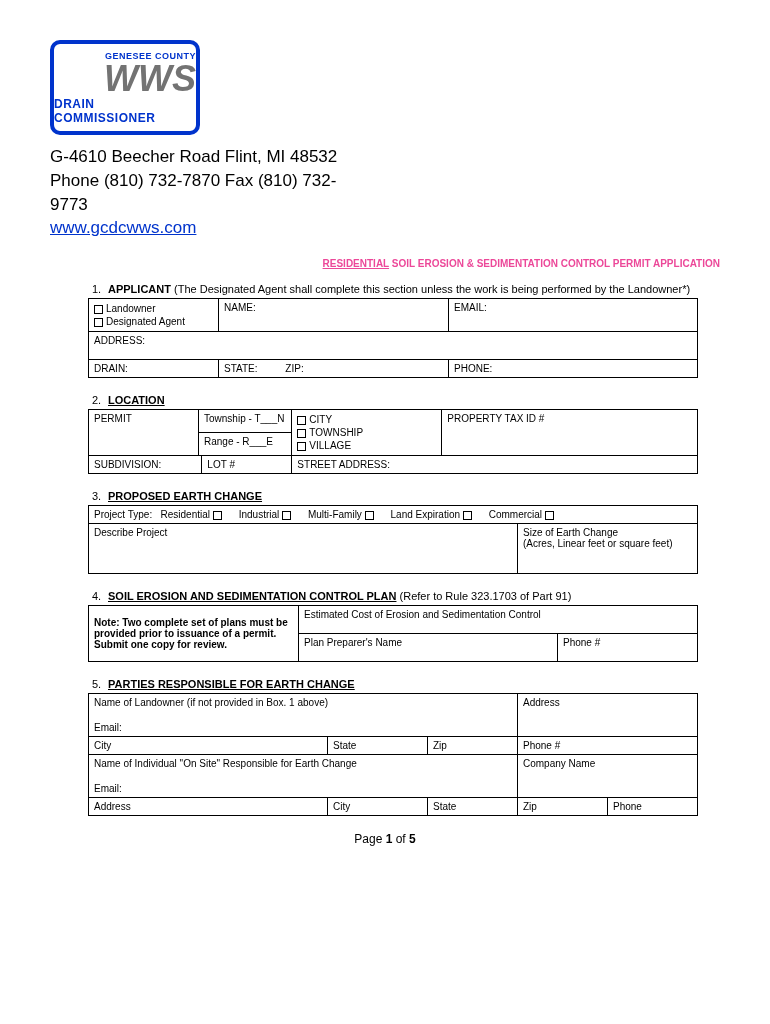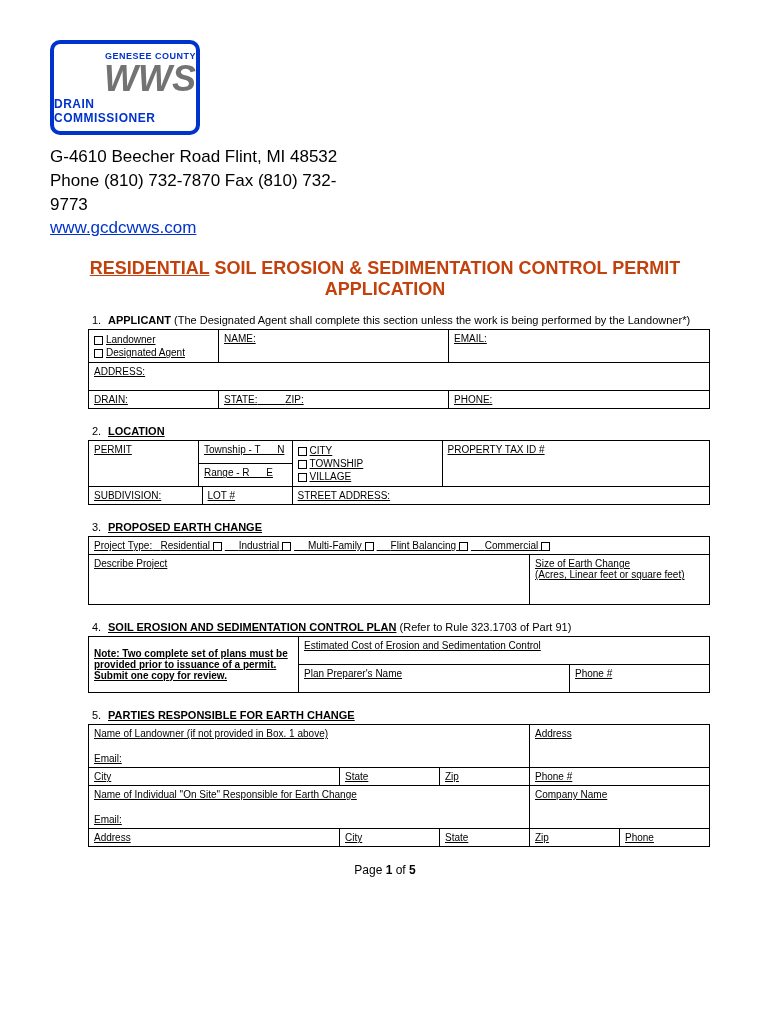--- a/index.html
+++ b/index.html
@@ -22,29 +22,29 @@
   .logo-top { color: #0033cc; font-size: 9px; font-weight: bold; letter-spacing: 0.5px; }
   .logo-mid { color: #737373; font-size: 36px; font-weight: bold; line-height: 1; font-style: italic; }
   .logo-bot { color: #0033cc; font-size: 12px; font-weight: bold; letter-spacing: 0.5px; }
   .org-addr { font-size: 17px; line-height: 1.4; margin-top: 8px; }
   .org-link { color: #0033cc; text-decoration: underline; }
   .office-box { width: 300px; }
   .office-title { text-align: center; font-weight: bold; font-size: 12px; margin-bottom: 2px; }
   .office-table { width: 100%; border-collapse: collapse; }
   .office-table td { border: 1px solid #000; padding: 4px 6px; height: 22px; font-size: 11px; }
   .disclaimer { color: #cc0000; font-size: 11px; text-align: center; margin-top: 6px; }
-  .form-title { text-align: center; color: #c2410c; font-weight: bold; font-size: 18px; margin: 18px 0 14px 0; }
+  .form-title { text-align: right; color: #ec4899; font-weight: bold; font-size: 10px; margin: 18px 0 14px 0; }
   .form-title .res { text-decoration: underline; }
-  .section { margin: 0 10px 16px 10px; padding-left: 28px; }
+  .section { margin: 0 22px 16px 10px; padding-left: 28px; }
   .section-head { font-size: 11px; margin-bottom: 3px; padding-left: 4px; }
   .section-head .num { display: inline-block; width: 16px; }
   .section-head .label { font-weight: bold; }
   .section-head .note { font-weight: normal; }
   .u { text-decoration: underline; }
-  table.form-tbl { width: 100%; border-collapse: collapse; text-decoration: underline; }
+  table.form-tbl { width: 100%; border-collapse: collapse; }
   table.form-tbl td { border: 1px solid #000; padding: 3px 5px; font-size: 10px; vertical-align: top; }
   .cb { display: inline-block; width: 9px; height: 9px; border: 1px solid #000; vertical-align: middle; margin-right: 3px; }
   .cb-line { line-height: 1.3; }
   .page-num { text-align: center; font-size: 12px; }
   .h28 { height: 28px; }
   .h40 { height: 40px; }
   .h50 { height: 50px; }
 </style>
 </head>
 <body>
@@ -129,21 +129,21 @@
     <span class="num">3.</span><span class="label u">PROPOSED EARTH CHANGE</span>
   </div>
   <table class="form-tbl">
     <tbody>
         <tr>
       <td colspan="3">
         <span>Project Type:</span>&nbsp;&nbsp;
         <span>Residential</span>&nbsp;<span class="cb"></span>&nbsp;&nbsp;&nbsp;&nbsp;
         <span>Industrial</span>&nbsp;<span class="cb"></span>&nbsp;&nbsp;&nbsp;&nbsp;
         <span>Multi-Family</span>&nbsp;<span class="cb"></span>&nbsp;&nbsp;&nbsp;&nbsp;
-        <span>Flint Balancing</span>&nbsp;<span class="cb"></span>&nbsp;&nbsp;&nbsp;&nbsp;
+        <span>Land Expiration</span>&nbsp;<span class="cb"></span>&nbsp;&nbsp;&nbsp;&nbsp;
         <span>Commercial</span>&nbsp;<span class="cb"></span>
       </td>
     </tr>
     <tr>
       <td colspan="2" class="h50">Describe Project</td>
       <td style="width:180px; white-space:pre-line;">Size of Earth Change
 (Acres, Linear feet or square feet)</td>
     </tr>
   </tbody>
     </table>

